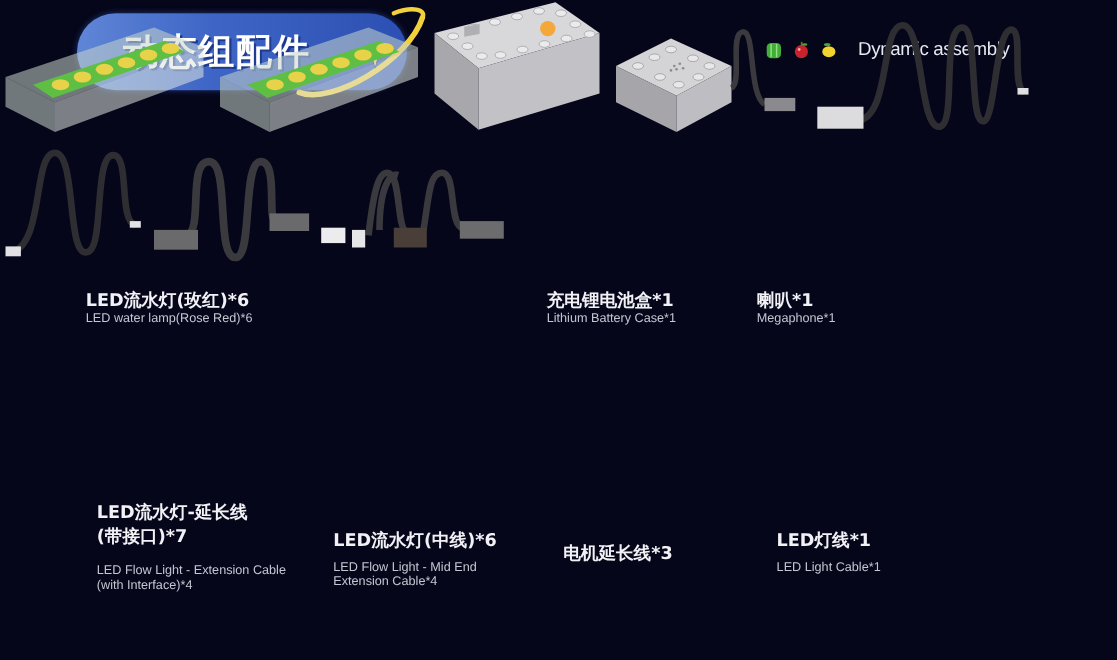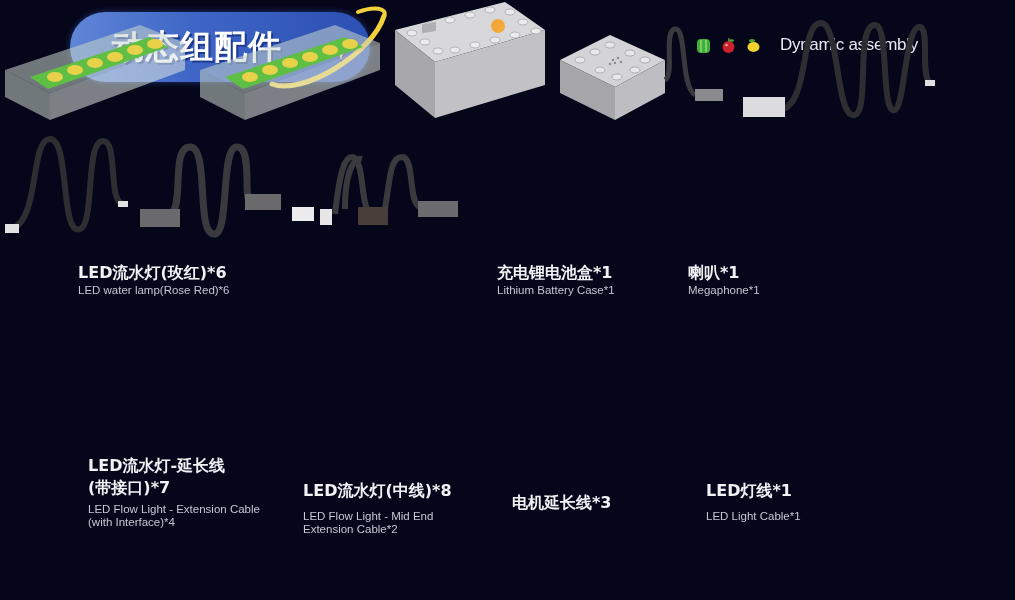--- a/index.html
+++ b/index.html
@@ -181,34 +181,34 @@
 
   
   <svg class="pic" style="left:130px;top:330px;width:200px;height:110px" viewBox="0 0 200 110">
     <path d="M40 95 C 70 90, 60 10, 80 8 C 100 6, 95 105, 115 100 C 130 95, 115 10, 135 10 C 150 10, 140 100, 155 95 C 165 90, 165 10, 180 12 C 190 14, 180 60, 190 68" stroke="#2e2e32" stroke-width="6" fill="none" stroke-linecap="round"></path>
     <rect x="3" y="82" width="42" height="20" fill="#dcdcde"></rect>
     <rect x="185" y="65" width="10" height="6" fill="#e0e0e2"></rect>
   </svg>
   <div class="label" style="left:218px;top:455px">
     <div class="cn">LED流水灯-延长线</div>
     <div class="cn">(带接口)*7</div>
-    <div class="en" style="margin-top:4px">LED Flow Light - Extension Cable</div>
+    <div class="en" style="margin-top:14px">LED Flow Light - Extension Cable</div>
     <div class="en">(with Interface)*4</div>
   </div>
 
   
   <svg class="pic" style="left:365px;top:330px;width:130px;height:110px" viewBox="0 0 130 110">
     <path d="M12 100 C 40 90, 30 10, 50 10 C 70 10, 60 108, 80 100 C 95 95, 85 12, 103 12 C 118 12, 108 70, 122 75" stroke="#2e2e32" stroke-width="6" fill="none" stroke-linecap="round"></path>
     <rect x="5" y="95" width="14" height="9" fill="#e2e2e4"></rect>
     <rect x="118" y="72" width="10" height="6" fill="#e2e2e4"></rect>
   </svg>
   <div class="label" style="left:433px;top:480px">
-    <div class="cn">LED流水灯(中线)*8</div>
+    <div class="cn">LED流水灯(中线)*6</div>
     <div class="en" style="margin-top:8px">LED Flow Light - Mid End</div>
-    <div class="en">Extension Cable*2</div>
+    <div class="en">Extension Cable*4</div>
   </div>
 
   
   <svg class="pic" style="left:570px;top:340px;width:150px;height:100px" viewBox="0 0 150 100">
     <path d="M35 75 C 50 70, 35 8, 55 8 C 75 8, 60 98, 80 95 C 95 92, 85 8, 102 8 C 118 8, 108 60, 115 62" stroke="#3a3a3e" stroke-width="7" fill="none" stroke-linecap="round"></path>
     <rect x="5" y="70" width="40" height="18" fill="#6a6a6c"></rect>
     <rect x="110" y="55" width="36" height="16" fill="#6a6a6c"></rect>
   </svg>
   <div class="label" style="left:642px;top:492px">
     <div class="cn">电机延长线*3</div>

